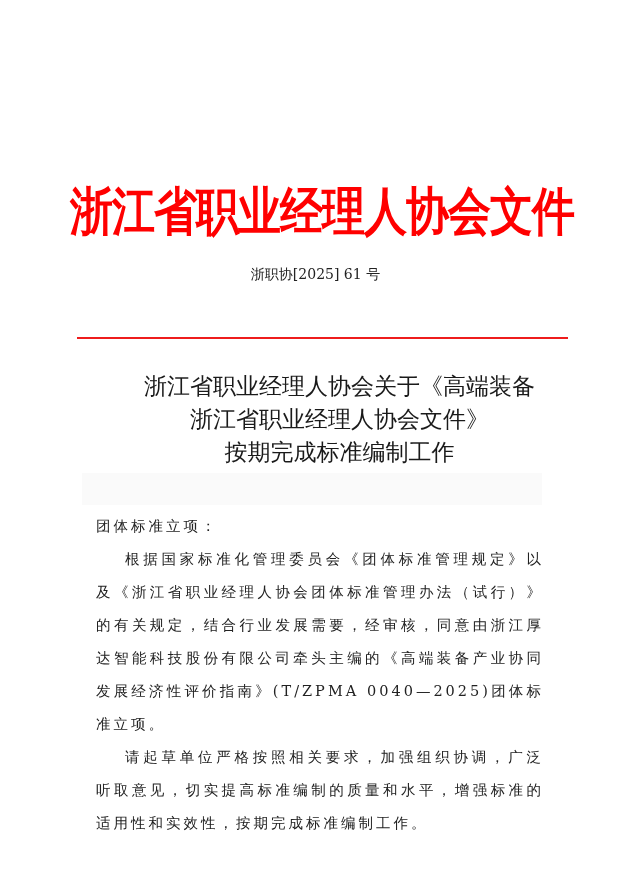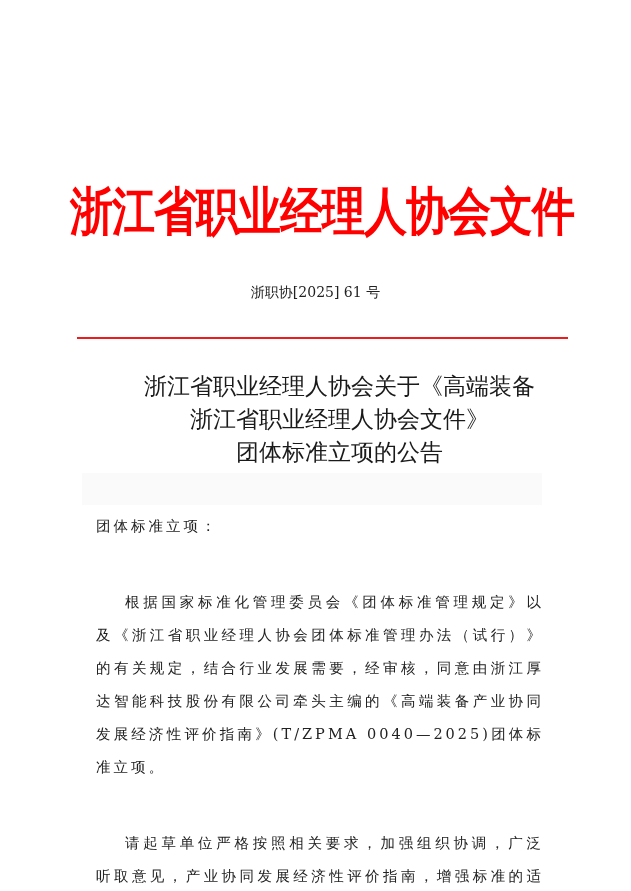--- a/index.html
+++ b/index.html
@@ -27,21 +27,21 @@
       font-size: 43px;
       letter-spacing: -1px;
       line-height: 66px;
       white-space: nowrap;
       transform: scaleY(1.2);
       transform-origin: center center;
     }
     .doc-number {
       position: absolute;
       left: 0;
-      top: 282px;
+      top: 264px;
       width: 631px;
       text-align: center;
       font-size: 14px;
       color: #222;
       line-height: 20px;
     }
     .red-rule {
       position: absolute;
       left: 77px;
       top: 337px;
@@ -76,37 +76,37 @@
       font-size: 14.5px;
       line-height: 33px;
       color: #222;
       letter-spacing: 3px;
     }
     .body-text p {
       margin: 0;
       text-align: justify;
       text-align-last: left;
     }
-    .body-text p.indent { text-indent: 2em; margin-top: 43px; }
+    .body-text p.indent { text-indent: 2em; }
     .salutation { margin-bottom: 0; }
   </style>
 </head>
 <body>
 
 <div class="header-title">浙江省职业经理人协会文件</div>
 
 <div class="doc-number">浙职协[2025] 61 号</div>
 
 <div class="red-rule"></div>
 
 <div class="notice-title">
   <div>浙江省职业经理人协会关于《高端装备</div>
   <div>浙江省职业经理人协会文件》</div>
-  <div>团体标准立项的公告</div>
+  <div>按期完成标准编制工作</div>
 </div>
 
 <div class="gray-band"></div>
 
 <div class="body-text">
   <p class="salutation">团体标准立项：</p>
   <p class="indent">根据国家标准化管理委员会《团体标准管理规定》以及《浙江省职业经理人协会团体标准管理办法（试行）》的有关规定，结合行业发展需要，经审核，同意由浙江厚达智能科技股份有限公司牵头主编的《高端装备产业协同发展经济性评价指南》(T/ZPMA 0040—2025)团体标准立项。</p>
-  <p class="indent">请起草单位严格按照相关要求，加强组织协调，广泛听取意见，产业协同发展经济性评价指南，增强标准的适用性和实效性，按期完成标准编制工作。</p>
+  <p class="indent">请起草单位严格按照相关要求，加强组织协调，广泛听取意见，切实提高标准编制的质量和水平，增强标准的适用性和实效性，按期完成标准编制工作。</p>
 </div>
 
 </body></html>

